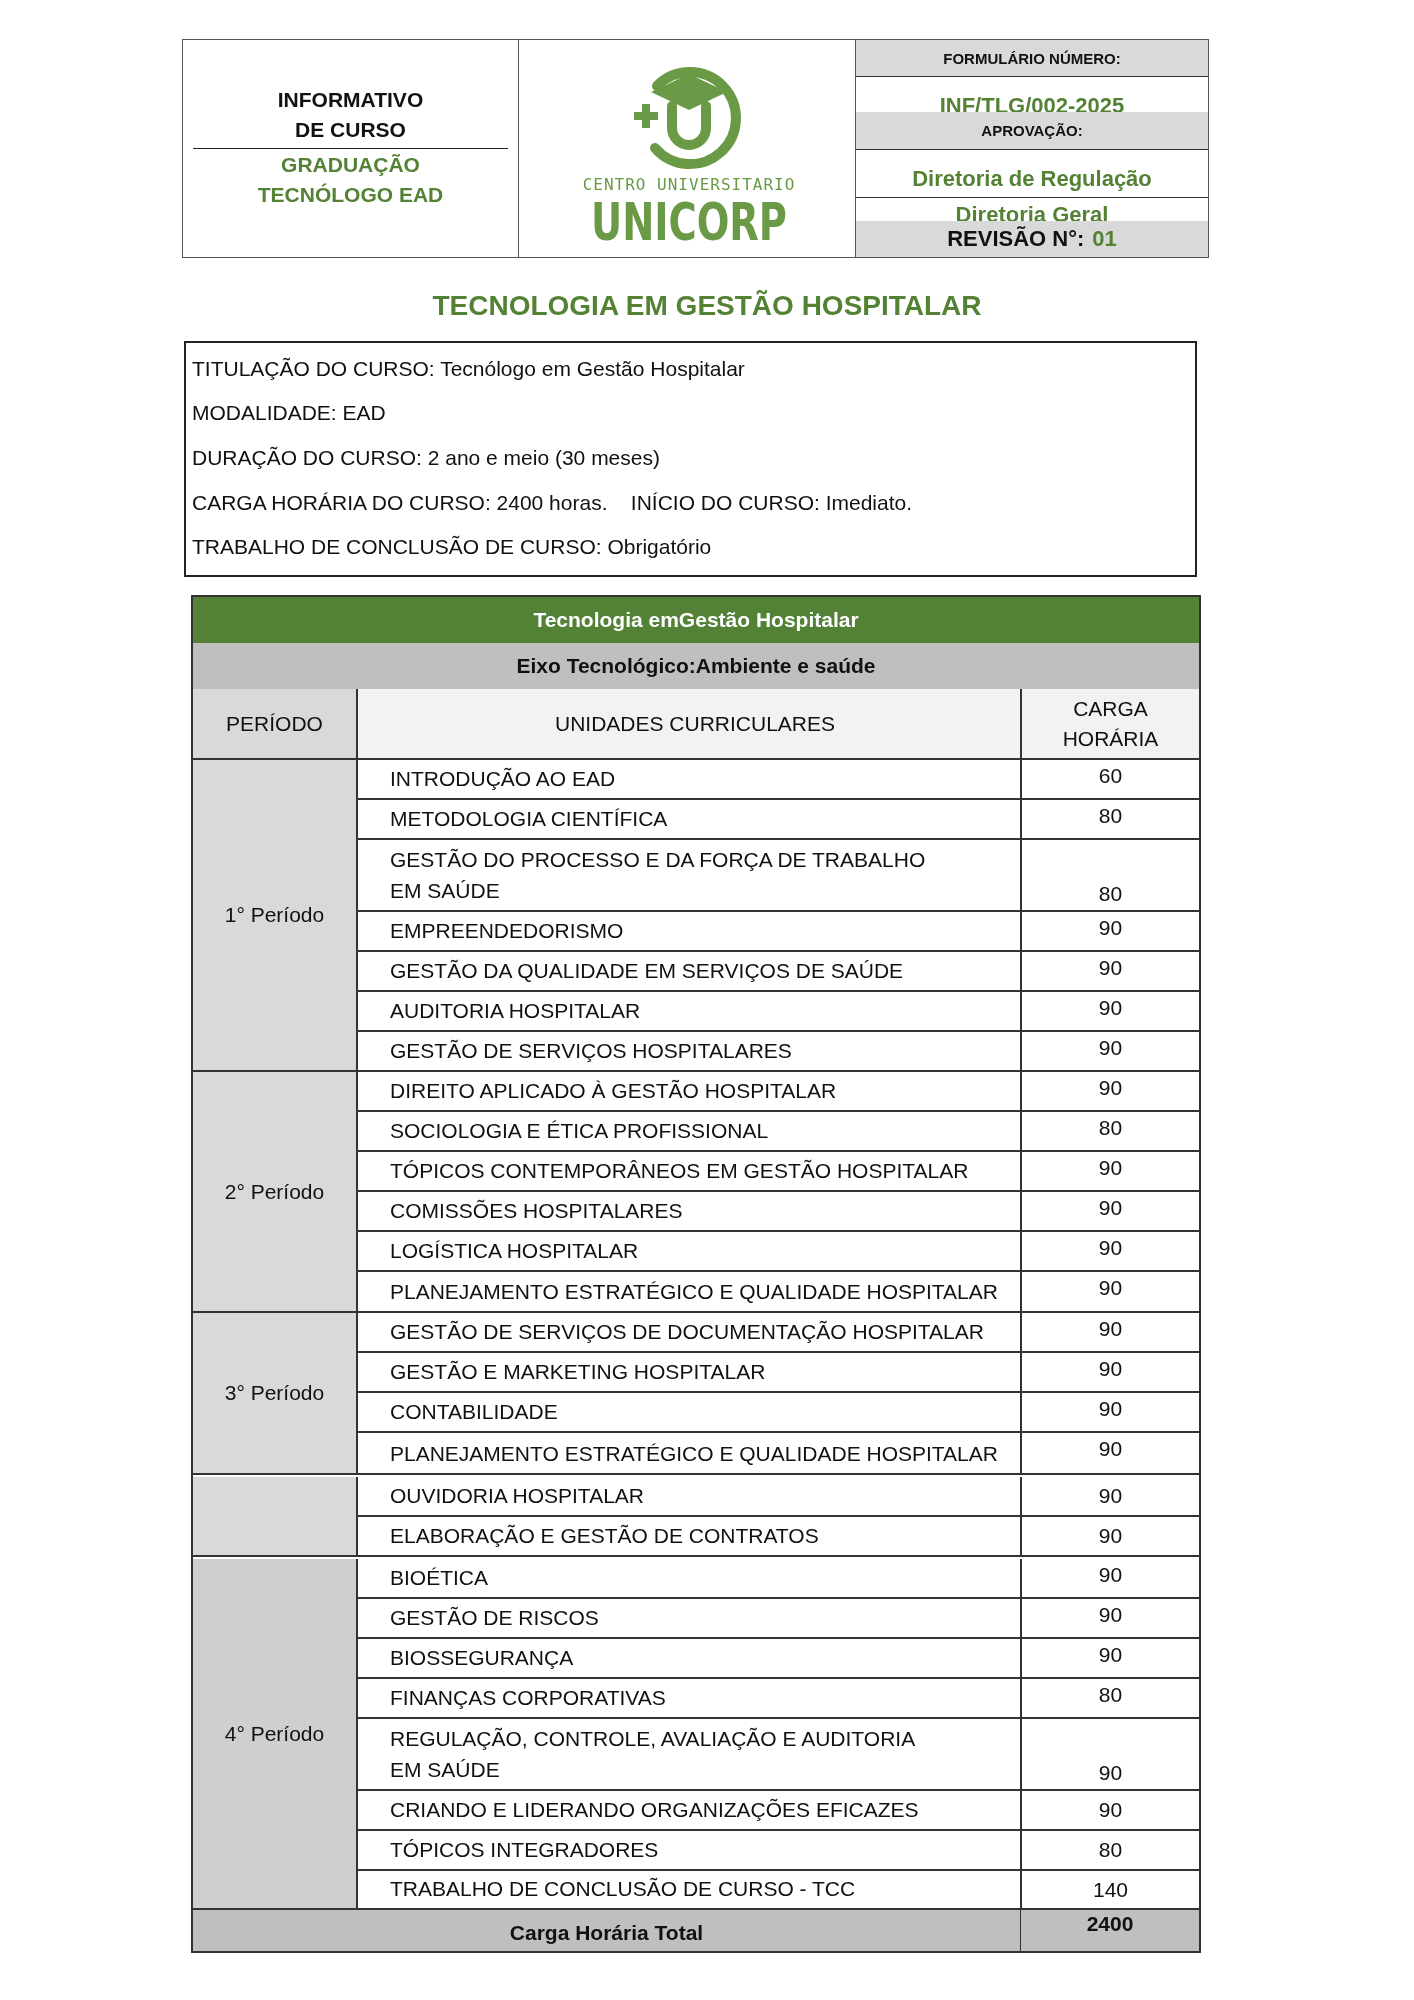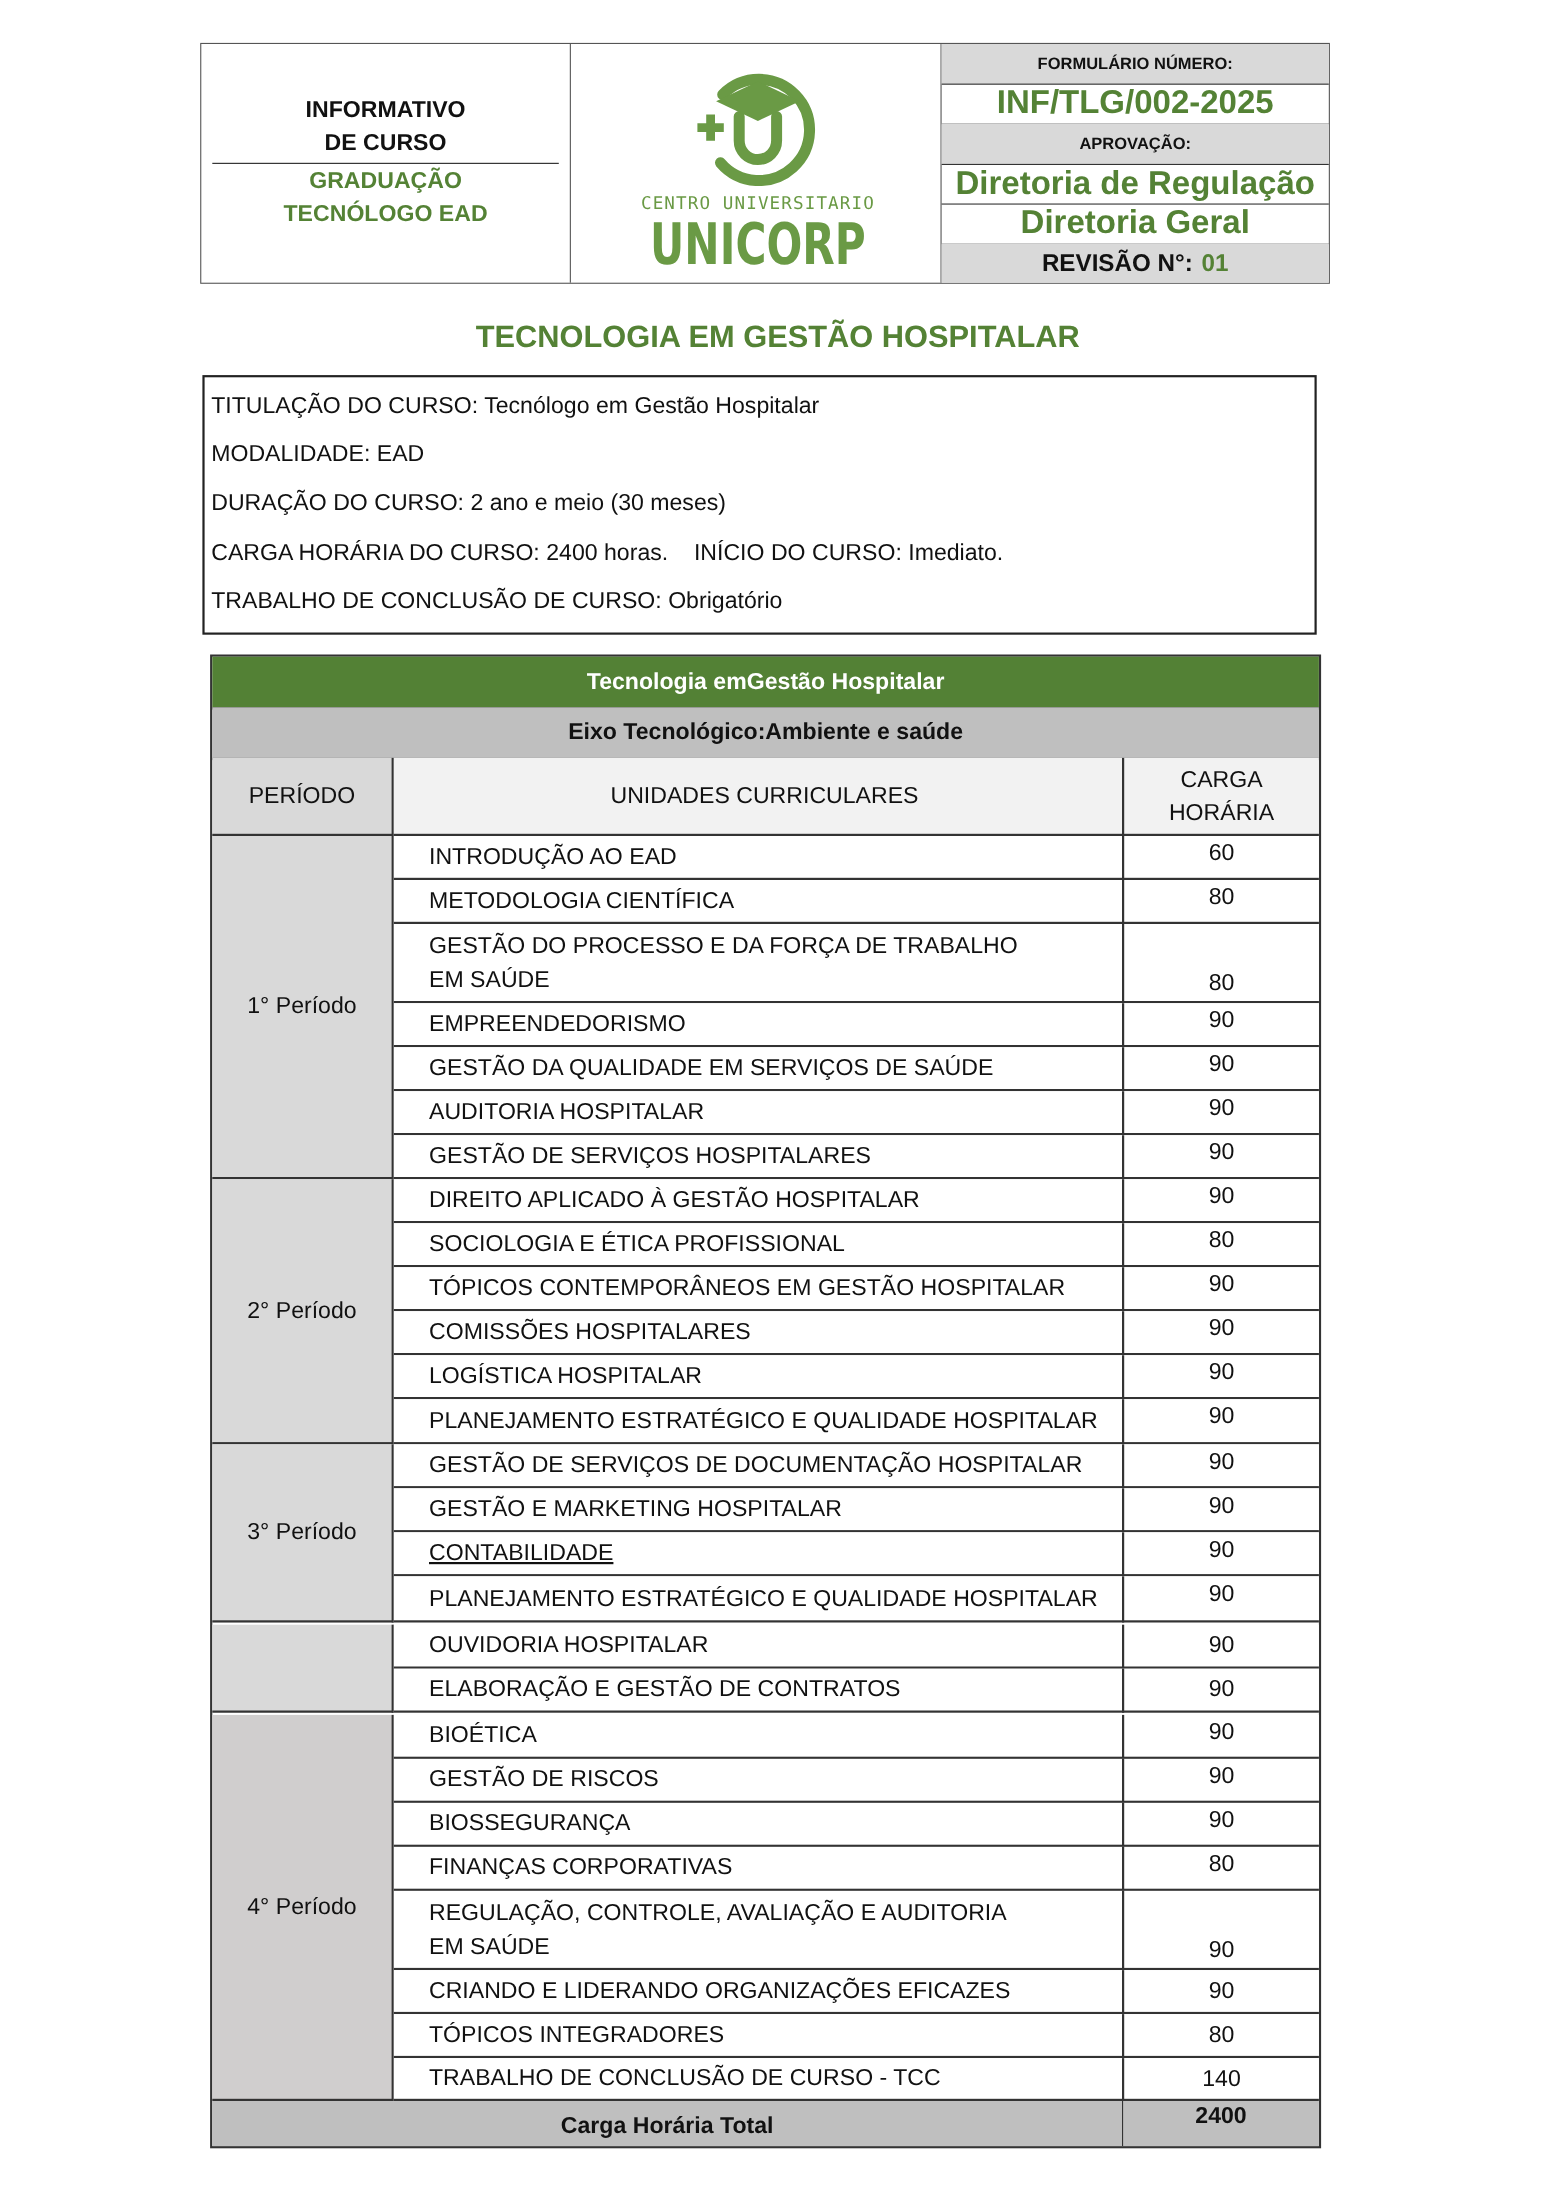--- a/index.html
+++ b/index.html
@@ -10,21 +10,21 @@
   .hdr { left: 182px; top: 39px; width: 1027px; height: 219px; border: 1.5px solid #555; }
   .hdr-left { left: 0; top: 0; width: 336px; height: 100%; border-right: 1.5px solid #555; }
   .hdr-left .t1 { position: absolute; left: 0; right: 0; top: 45px; text-align: center; font-weight: 700; font-size: 21px; line-height: 30px; color: #111; }
   .hdr-left .rule { position: absolute; left: 10px; right: 10px; top: 108px; border-top: 1.5px solid #222; }
   .hdr-left .t2 { position: absolute; left: 0; right: 0; top: 110px; text-align: center; font-weight: 700; font-size: 21px; line-height: 30px; color: #548235; }
   .hdr-mid { left: 336px; top: 0; width: 337px; height: 100%; border-right: 1.5px solid #555; }
   .hdr-right { left: 673px; top: 0; width: 352px; height: 100%; }
   .hr-row { position: absolute; left: 0; right: 0; display: flex; align-items: center; justify-content: center; border-bottom: 1.5px solid #333; font-weight: 700; }
   .hr-row.gray { background: #d9d9d9; }
   .hr-row.small { font-size: 15px; color: #111; }
-  .hr-row.green { font-size: 30px; color: #548235; }
+  .hr-row.green { font-size: 22px; color: #548235; margin-top: 12px; }
   .hr-row.rev { font-size: 22px; color: #111; border-bottom: none; }
   .hr-row.rev .num { color: #548235; margin-left: 8px; }
 
   
   .logo { position: absolute; left: 60px; top: 8px; width: 220px; height: 200px; }
 
   
   .title { left: 0; width: 1414px; top: 290px; text-align: center; font-weight: 700; font-size: 28px; color: #548235; }
 
   
@@ -148,21 +148,21 @@
   <div class="col-ch" style="top:595px;height:40px;">90</div>
   <div class="col-uc" style="top:635px;height:40px;">LOGÍSTICA HOSPITALAR</div>
   <div class="col-ch" style="top:635px;height:40px;">90</div>
   <div class="col-uc" style="top:675px;height:41px;">PLANEJAMENTO ESTRATÉGICO E QUALIDADE HOSPITALAR</div>
   <div class="col-ch" style="top:675px;height:41px;">90</div>
 
   <div class="col-uc" style="top:716px;height:40px;">GESTÃO DE SERVIÇOS DE DOCUMENTAÇÃO HOSPITALAR</div>
   <div class="col-ch" style="top:716px;height:40px;">90</div>
   <div class="col-uc" style="top:756px;height:40px;">GESTÃO E MARKETING HOSPITALAR</div>
   <div class="col-ch" style="top:756px;height:40px;">90</div>
-  <div class="col-uc" style="top:796px;height:40px;text-decoration:underline;">CONTABILIDADE</div>
+  <div class="col-uc" style="top:796px;height:40px;">CONTABILIDADE</div>
   <div class="col-ch" style="top:796px;height:40px;">90</div>
   <div class="col-uc" style="top:836px;height:42px;">PLANEJAMENTO ESTRATÉGICO E QUALIDADE HOSPITALAR</div>
   <div class="col-ch" style="top:836px;height:42px;">90</div>
 
   <div class="col-uc" style="top:880px;height:40px;">OUVIDORIA HOSPITALAR</div>
   <div class="col-ch mid" style="top:880px;height:40px;">90</div>
   <div class="col-uc" style="top:920px;height:40px;">ELABORAÇÃO E GESTÃO DE CONTRATOS</div>
   <div class="col-ch mid" style="top:920px;height:40px;">90</div>
 
   <div class="col-uc" style="top:962px;height:40px;">BIOÉTICA</div>

